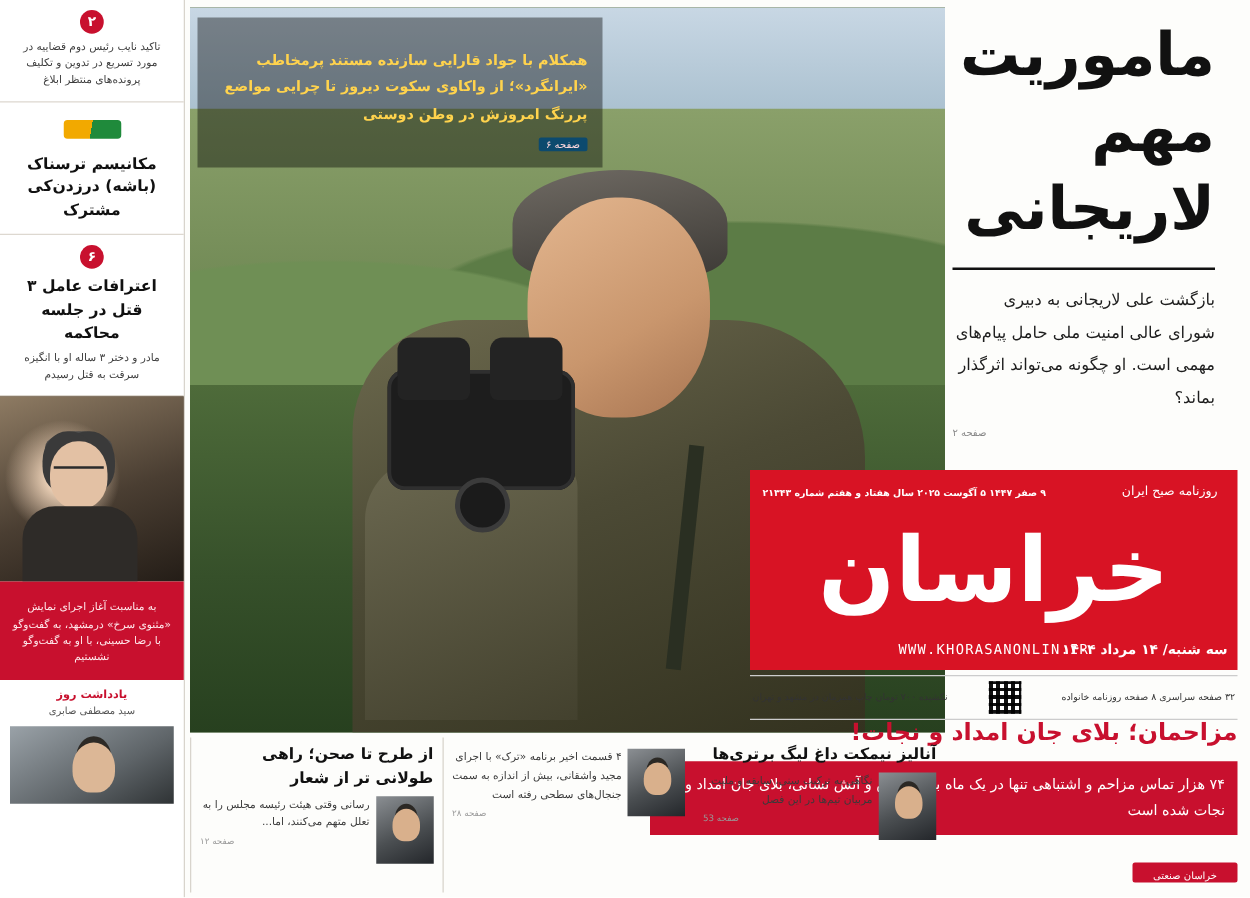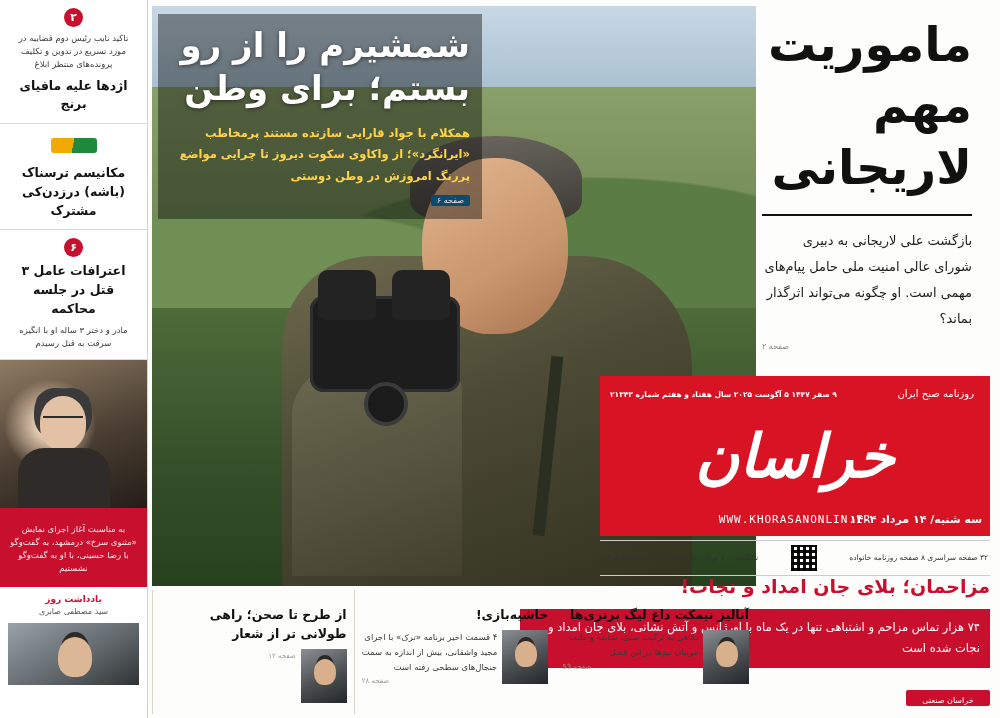--- a/index.html
+++ b/index.html
@@ -196,22 +196,22 @@
   .lead-page { margin-top: 10px; font-size: 8px; color: #888; text-align: left; }
 
   
   .masthead {
     position: absolute; right: 10px; top: 376px;
     width: 390px; height: 160px;
     background: #d81324;
     display: flex; align-items: center; justify-content: center;
   }
   .mh-name {
-    color: #fff; font-size: 60px; font-weight: bold; line-height: 1;
-    letter-spacing: -2px; direction: rtl; font-style: italic;
+    color: #fff; font-size: 72px; font-weight: bold; line-height: 1;
+    letter-spacing: -2px; direction: rtl;
   }
   .mh-sub {
     position: absolute; right: 16px; top: 12px;
     color: #fff; font-size: 10px; direction: rtl;
   }
   .mh-date {
     position: absolute; left: 10px; top: 12px;
     color: #fff; font-size: 7.5px; line-height: 1.9; text-align: left; direction: rtl; font-weight: bold;
   }
   .mh-url {
@@ -261,21 +261,20 @@
     display: flex; direction: rtl; gap: 0;
   }
   .bstory {
     flex: 1; padding: 4px 7px 4px 7px;
     border-left: 1px solid #d8d4cc; direction: rtl;
   }
   .bstory:first-child { border-left: none; }
   .bs-title {
     font-size: 12.5px; font-weight: bold; color: #111; line-height: 1.5;
     text-align: right;
-    margin-top: 12px;
   }
   .bs-row { display: flex; gap: 5px; margin-top: 5px; }
   .bs-thumb {
     width: 46px; height: 54px; flex: none;
     background: linear-gradient(155deg,#8b8f93 0%, #4b4f52 55%, #23262a 100%);
     position: relative; overflow: hidden;
   }
   .bs-thumb::after {
     content: ""; position: absolute; left: 28%; top: 20%;
     width: 22px; height: 26px; border-radius: 50% 50% 42% 42%;
@@ -297,21 +296,20 @@
 </head>
 <body>
 
 <div id="page">
 
   <div class="left-col">
 
     <div class="lc-item">
       <div class="pagebadge">۲</div>
       <div class="kicker-sm">تاکید نایب رئیس دوم قضاییه در مورد تسریع در تدوین و تکلیف پرونده‌های منتظر ابلاغ</div>
-      <div class="head-sm">اژدها علیه مافیای برنج</div>
     </div>
 
     <div class="lc-item">
       <div class="logo-strip"><span class="logo-mark"></span></div>
       <div class="head-sm">مکانیسم ترسناک (باشه) درزدن‌کی مشترک</div>
     </div>
 
     <div class="lc-item">
       <div class="pagebadge">۶</div>
       <div class="head-sm">اعترافات عامل ۳ قتل در جلسه محاکمه</div>
@@ -349,21 +347,20 @@
       <div class="hs-torso"></div>
       <div class="hs-hair"></div>
       <div class="hs-head"></div>
       <div class="hs-strap"></div>
       <div class="hs-arm"></div>
       <div class="hs-binoc"></div>
       <div class="hs-watch"></div>
     </div>
 
     <div class="hero-overlay">
-      <div class="hero-title">شمشیرم را از رو بستم؛ برای وطن</div>
       <div class="hero-kicker">همکلام با جواد قارایی سازنده مستند پرمخاطب «ایرانگرد»؛ از واکاوی سکوت دیروز تا چرایی مواضع پررنگ امروزش در وطن دوستی</div>
       <div class="hero-page">صفحه ۶</div>
     </div>
   </div>
 
   <div class="lead">
     <div class="lead-title">ماموریت مهم لاریجانی</div>
     <div class="lead-rule"></div>
     <div class="lead-body">بازگشت علی لاریجانی به دبیری شورای عالی امنیت ملی حامل پیام‌های مهمی است. او چگونه می‌تواند اثرگذار بماند؟</div>
     <div class="lead-page">صفحه ۲</div>
@@ -400,35 +397,35 @@
       <div class="bs-row">
         <div class="bs-thumb"></div>
         <div>
           <div class="bs-body">نگاهی به ترکیب سنی، سابقه و ملیت مربیان تیم‌ها در این فصل</div>
           <div class="bs-page">صفحه 53</div>
         </div>
       </div>
     </div>
 
     <div class="bstory">
-      <div class="bs-title">حاشیه‌بازی!</div>
       <div class="bs-row">
         <div class="bs-thumb"></div>
         <div>
           <div class="bs-body">۴ قسمت اخیر برنامه «ترک» با اجرای مجید واشقانی، بیش از اندازه به سمت جنجال‌های سطحی رفته است</div>
           <div class="bs-page">صفحه ۲۸</div>
         </div>
       </div>
     </div>
 
     <div class="bstory">
       <div class="bs-title">از طرح تا صحن؛ راهی طولانی تر از شعار</div>
       <div class="bs-row">
         <div class="bs-thumb"></div>
         <div>
+          <div class="bs-body">رسانی وقتی هیئت رئیسه مجلس را به تعلل متهم می‌کنند، اما...</div>
           <div class="bs-page">صفحه ۱۲</div>
         </div>
       </div>
     </div>
 
   </div>
 
   <div class="footer-badge">خراسان صنعتی</div>
 
 </div>

